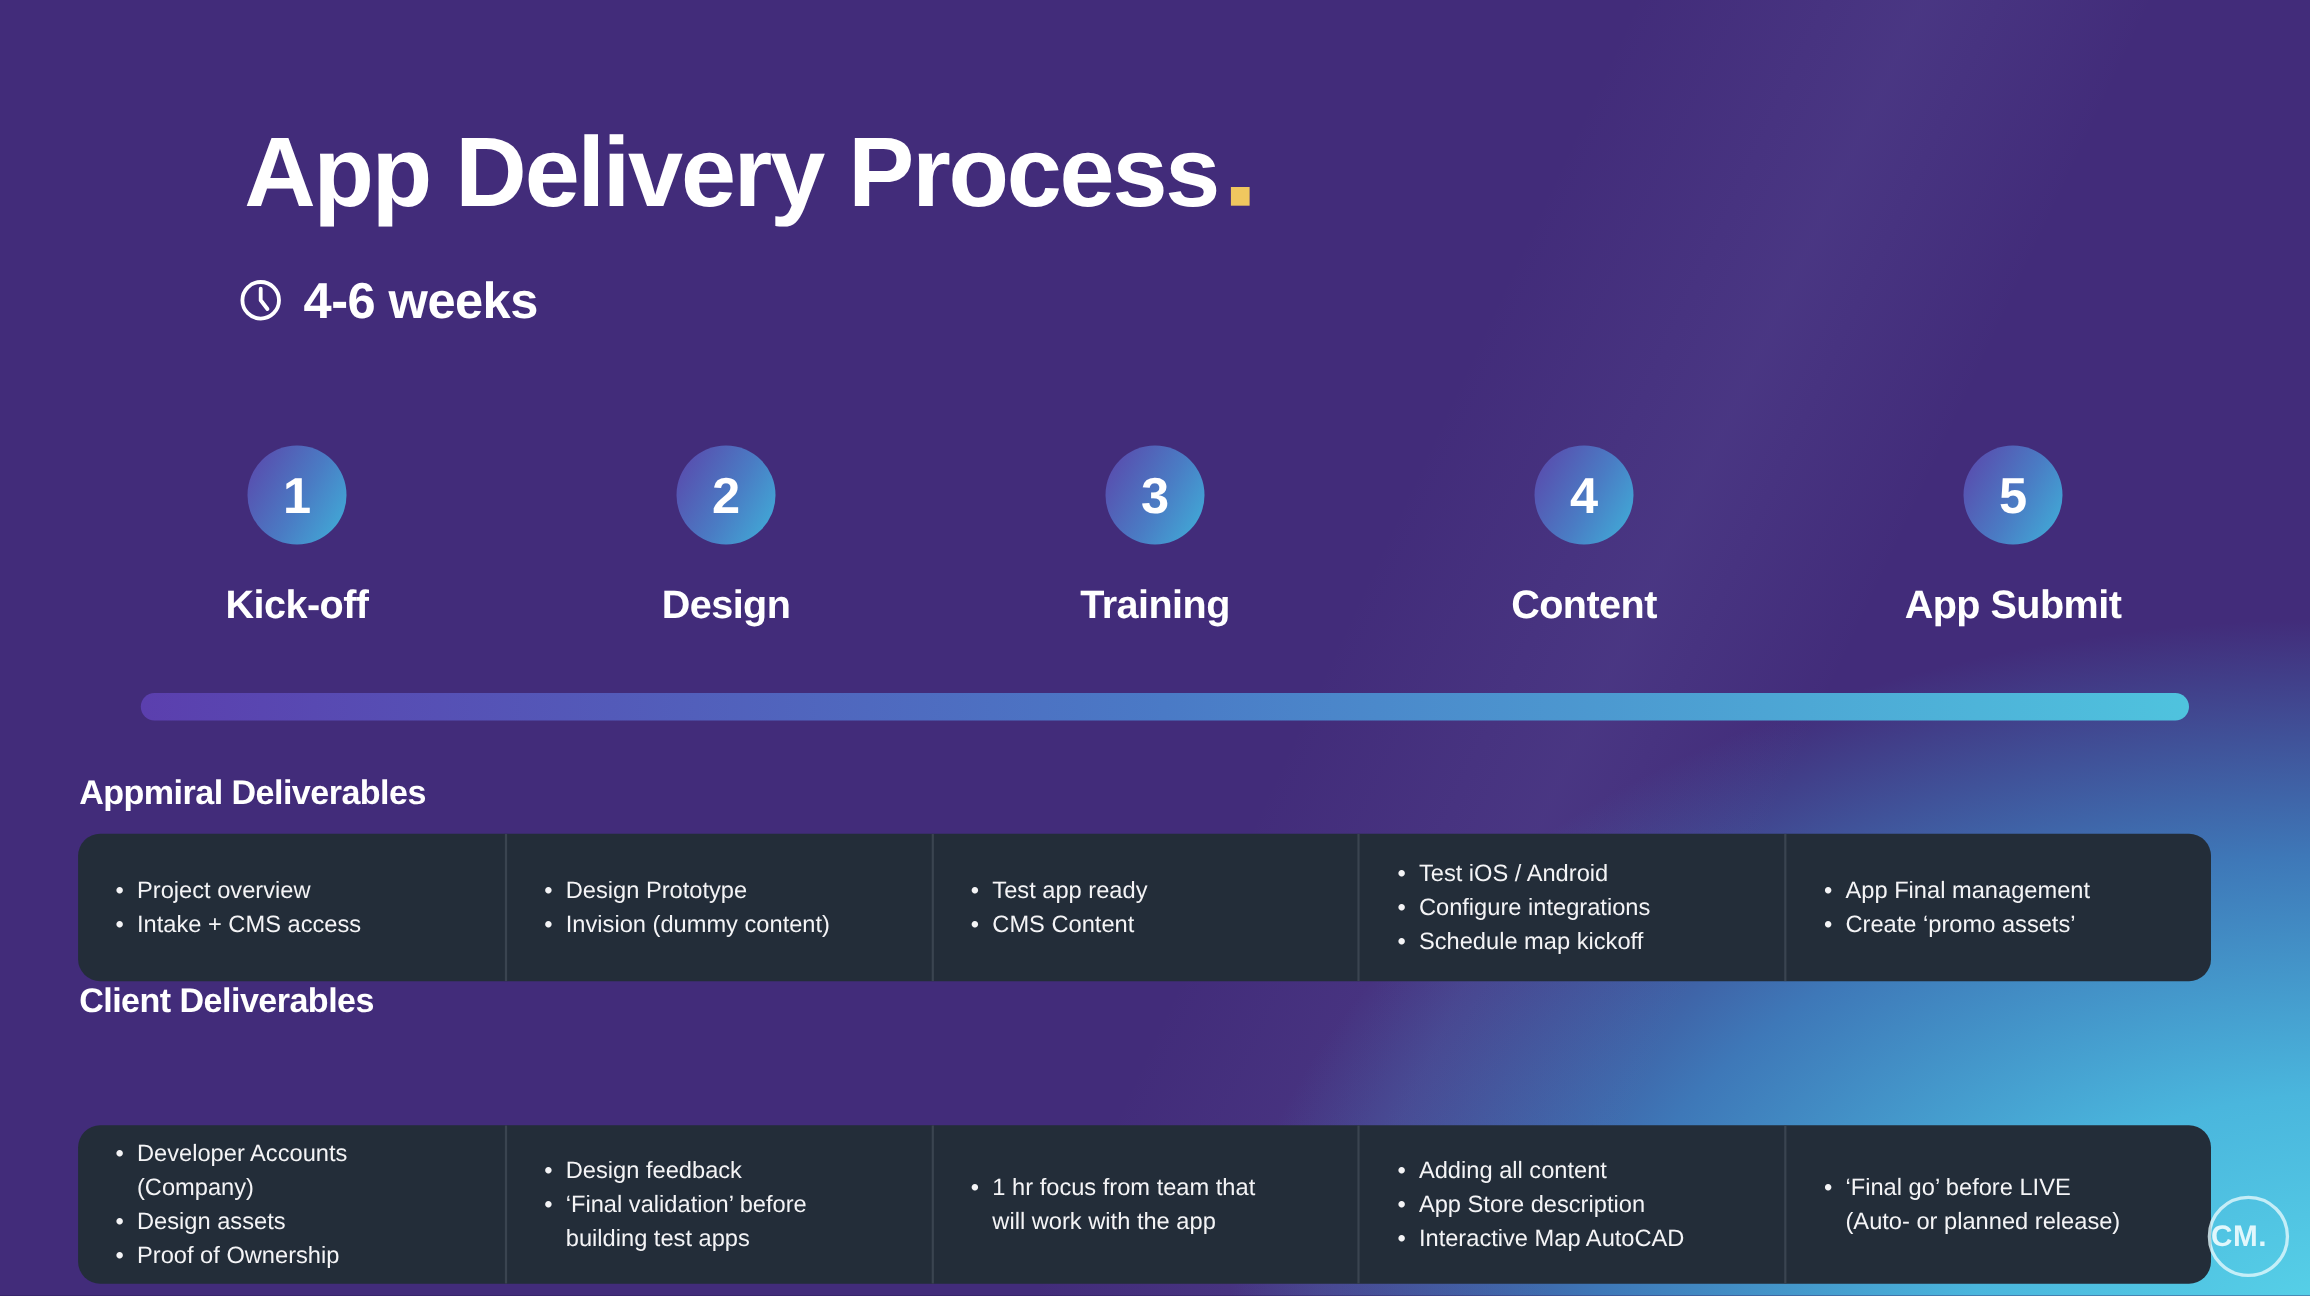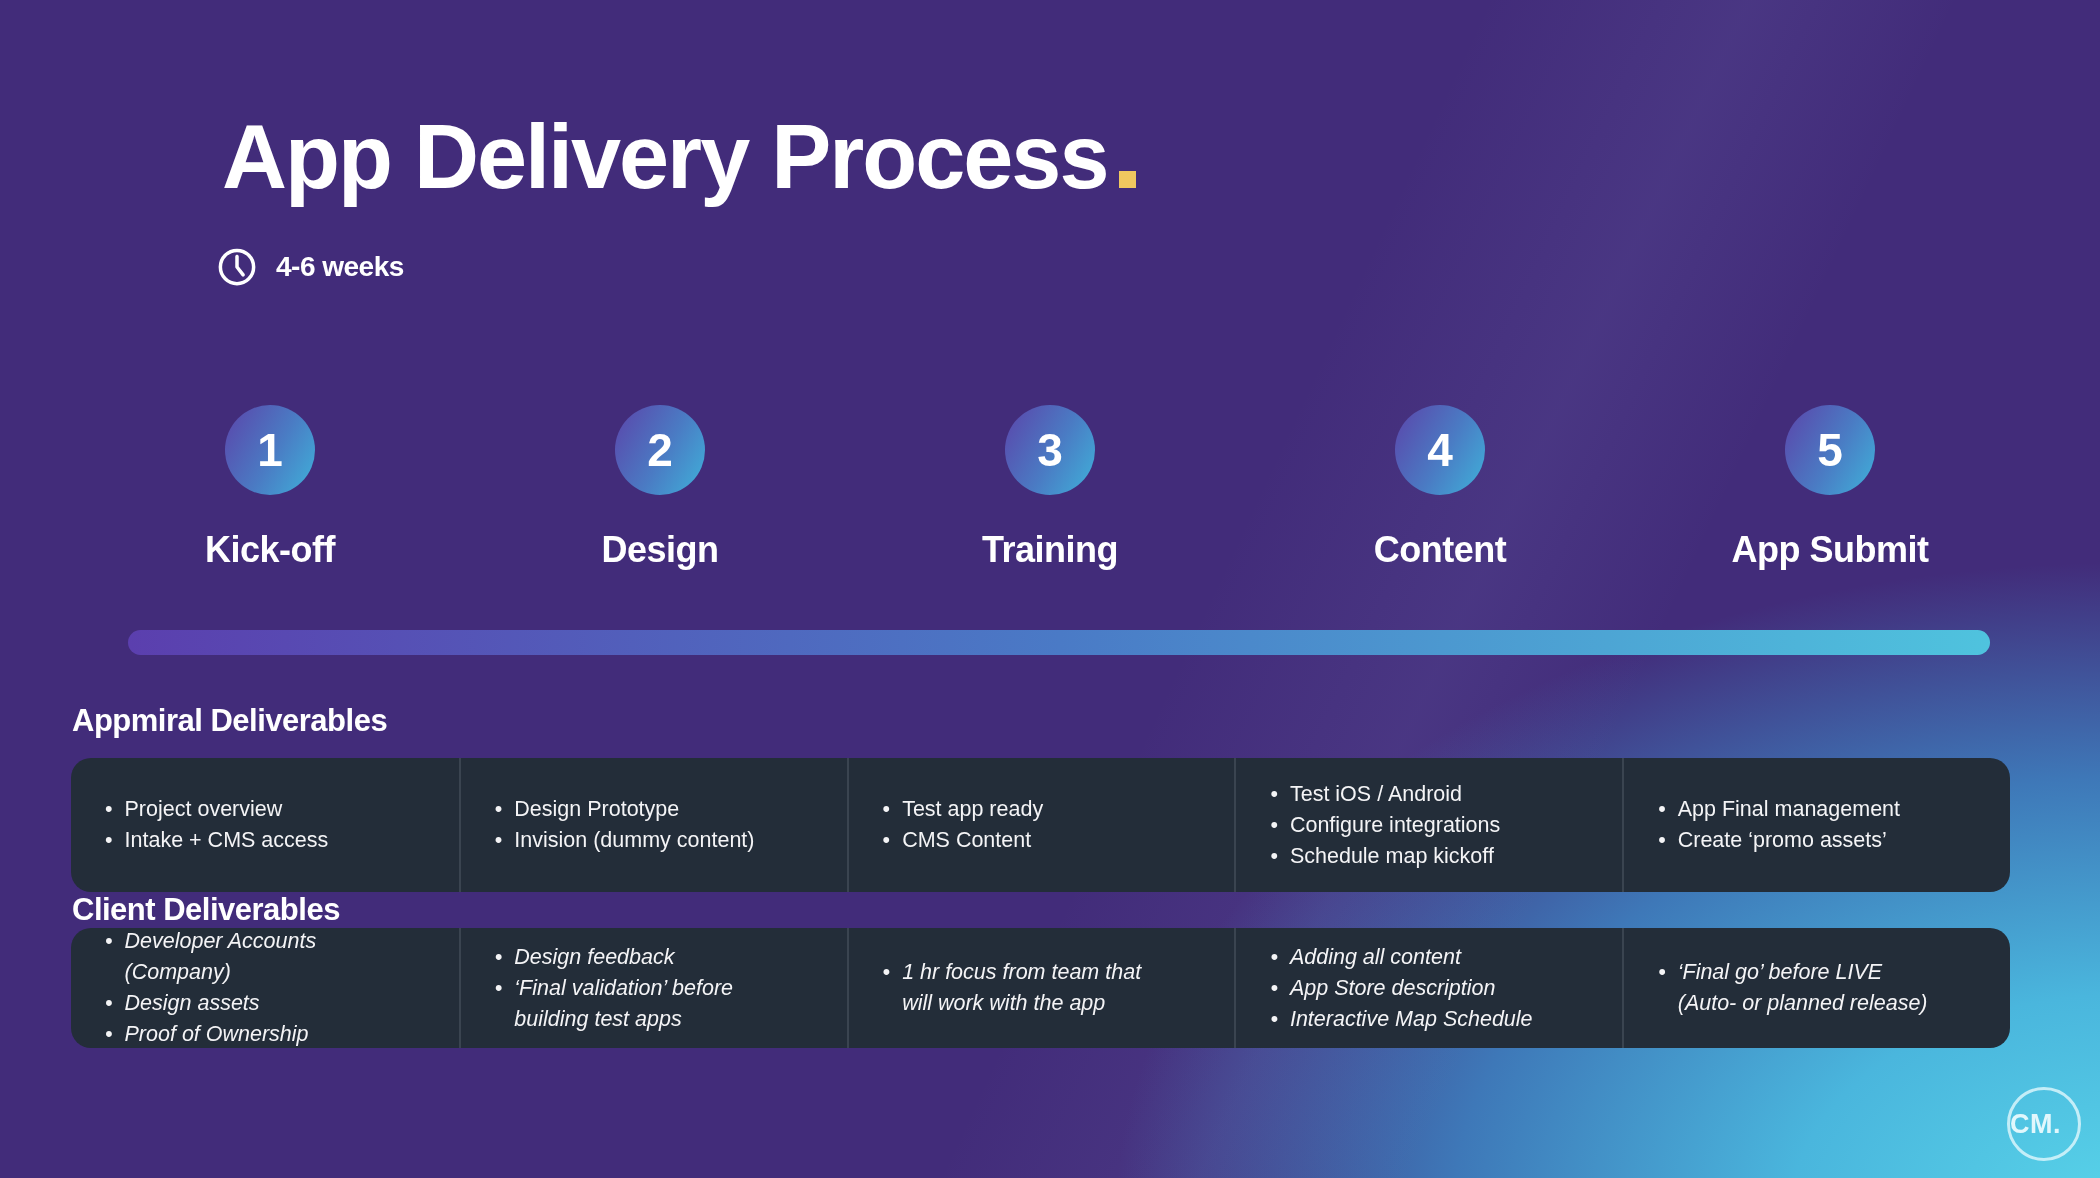--- a/index.html
+++ b/index.html
@@ -27,21 +27,21 @@
   }
   .title .accent-square{
     display:inline-block;width:17px;height:17px;margin-left:12px;
     background:#F0C75F;
   }
   .duration{
     position:absolute;left:216px;top:246px;
     display:flex;align-items:center;gap:18px;
   }
   .duration svg{display:block;}
-  .duration .dur-text{font-size:28px;font-weight:bold;letter-spacing:-0.5px;}
+  .duration .dur-text{font-size:46px;font-weight:bold;letter-spacing:-0.5px;}
 
   
   .steps{
     position:absolute;left:75px;top:405px;width:1950px;
     display:flex;
   }
   .step{width:390px;display:flex;flex-direction:column;align-items:center;}
   .step .circle{
     width:90px;height:90px;border-radius:50%;
     background:linear-gradient(120deg,#5b44aa 0%,#4a7cc4 55%,#3fb2da 100%);
@@ -67,21 +67,21 @@
   }
   .heading-appmiral{top:703px;}
   .heading-client{top:892px;}
 
   .card-row{
     position:absolute;left:71px;width:1939px;
     background:#232d39;border-radius:20px;
     display:flex;overflow:hidden;
   }
   .row-appmiral{top:758px;height:134px;}
-  .row-client{top:928px;height:120px;font-style:italic;}
+  .row-client{top:1023px;height:144px;}
   .card{
     width:20%;box-sizing:border-box;
     padding:10px 44px 10px 34px;
     display:flex;flex-direction:column;justify-content:center;
   }
   .card + .card{border-left:2px solid #3a4450;}
   .bullet{
     display:flex;gap:12px;
     font-size:21.5px;line-height:31px;color:#f4f4f6;
   }
@@ -229,21 +229,21 @@
         </div>
     </div>
     <div class="card">
       <div class="bullet">
           <span class="t">Adding all content</span>
         </div>
       <div class="bullet">
           <span class="t">App Store description</span>
         </div>
       <div class="bullet">
-          <span class="t">Interactive Map Schedule</span>
+          <span class="t">Interactive Map AutoCAD</span>
         </div>
     </div>
     <div class="card">
       <div class="bullet">
           <span class="t">‘Final go’ before LIVE
 (Auto- or planned release)</span>
         </div>
     </div>
   </div>
 

